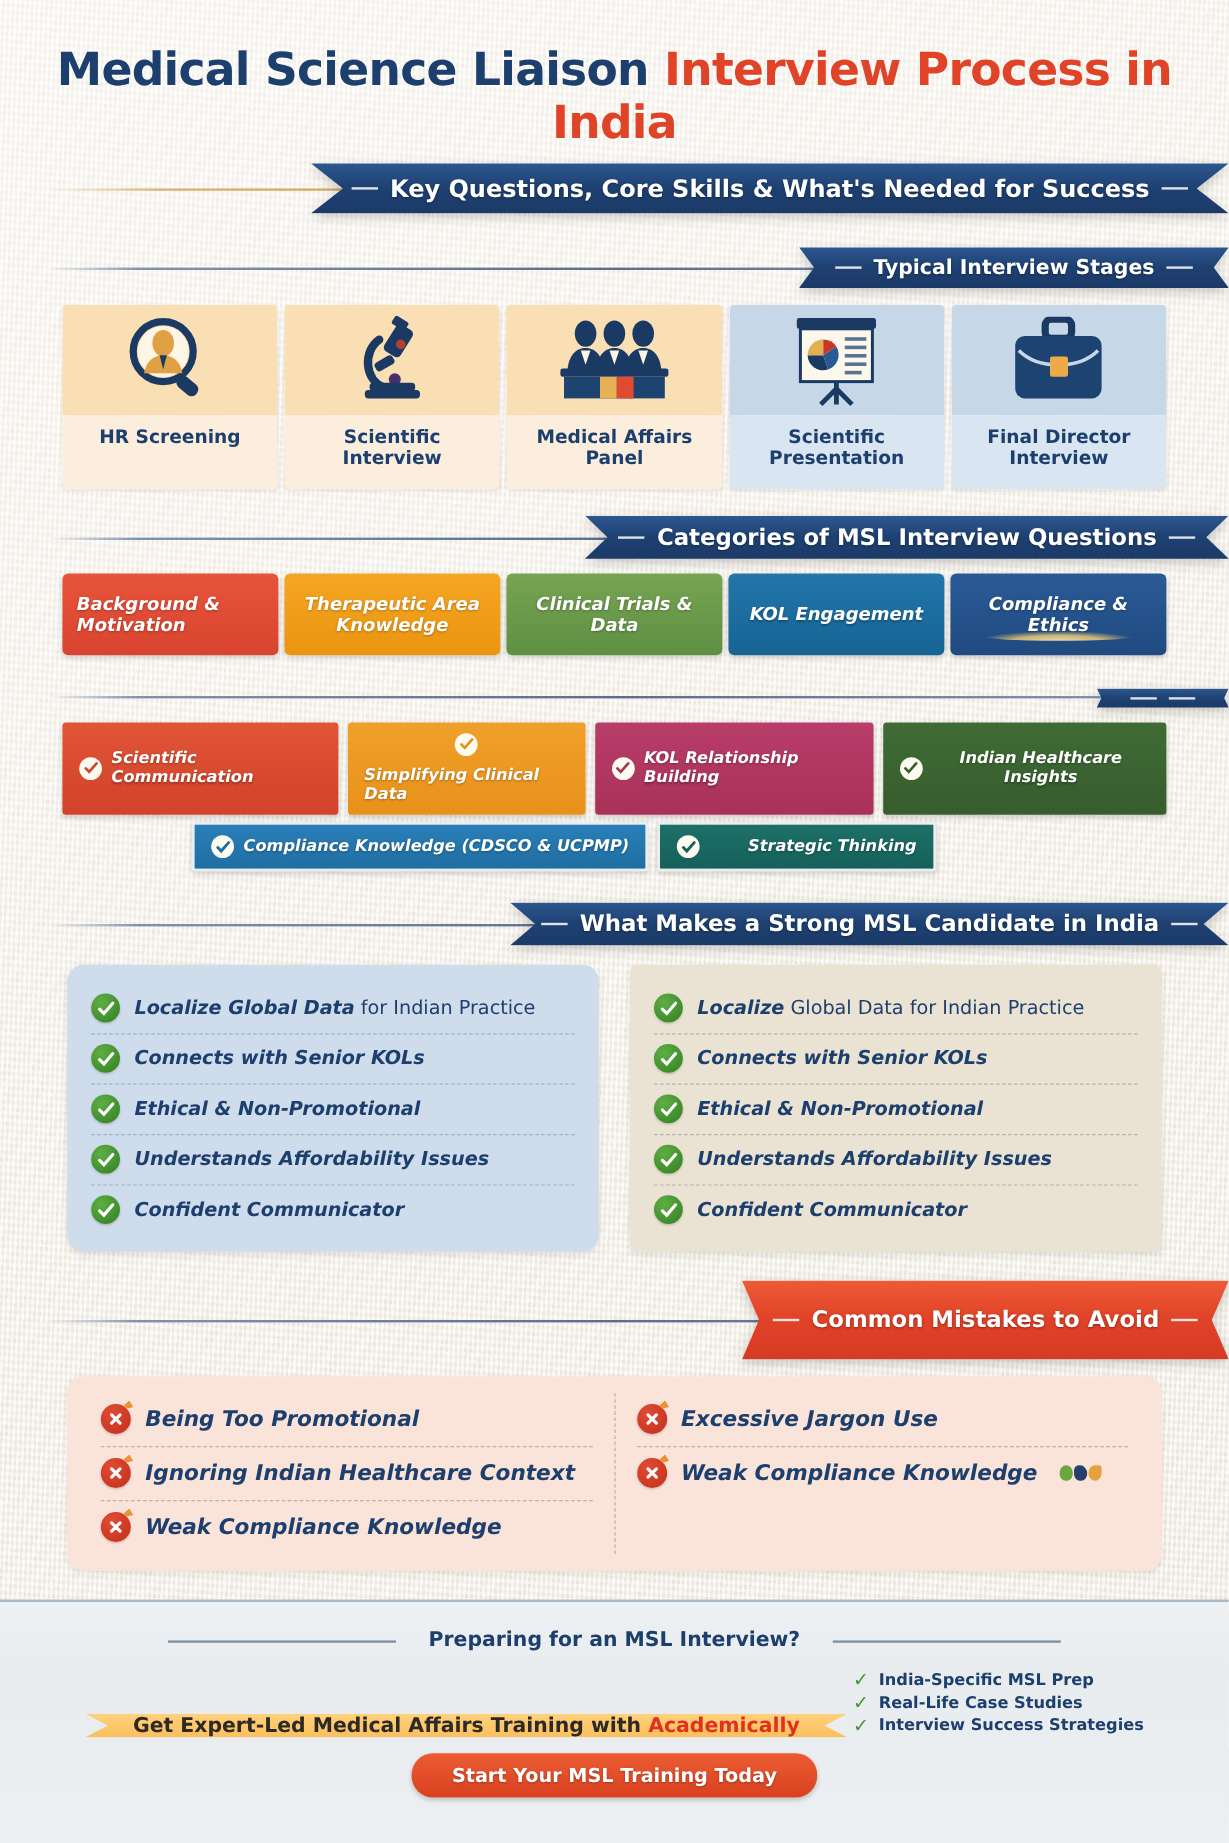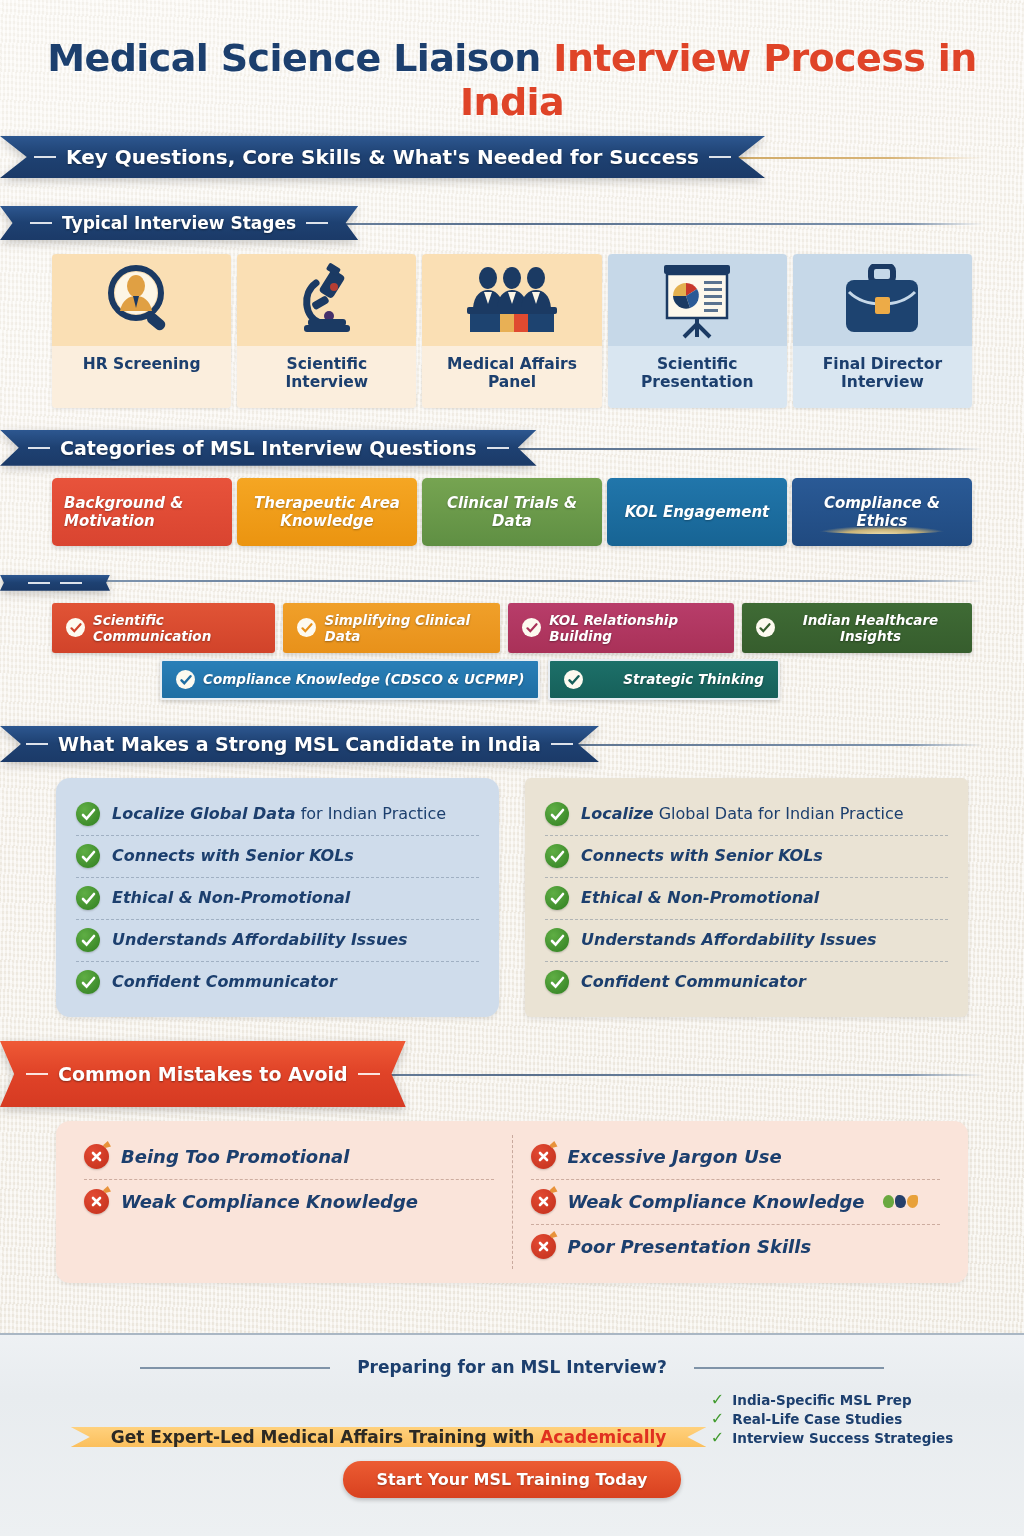--- a/index.html
+++ b/index.html
@@ -55,21 +55,21 @@
     clip-path: polygon(0 0, 100% 0, 96.5% 50%, 100% 100%, 0 100%, 3.5% 50%);
     display: flex; align-items: center; justify-content: center; gap: 10px;
   }
   .ribbon-shape.red {
     background: linear-gradient(180deg,#ef5a36 0%,#e04328 48%,#d63a22 100%);
   }
   .ribbon-shape .dash {
     display: inline-block; width: 22px; height: 2px;
     background: rgba(255,255,255,0.85); flex: none;
   }
-  .banner-row { position: relative; text-align: left; }
+  .banner-row { position: relative; text-align: right; }
 
   
   .stages {
     display: flex; gap: 6px;
     margin: 14px 52px 0 52px;
   }
   .stage {
     flex: 1; border-radius: 4px; overflow: hidden;
     box-shadow: 0 1px 3px rgba(0,0,0,0.10);
     display: flex; flex-direction: column;
@@ -119,21 +119,21 @@
   .chip {
     display: flex; align-items: center; gap: 8px;
     border-radius: 3px; padding: 9px 14px;
     color: #fff; font-weight: bold; font-size: 13.5px; font-style: italic;
     font-family: "DejaVu Sans", sans-serif;
     text-shadow: 0 1px 2px rgba(0,0,0,0.33);
     box-shadow: 0 2px 4px rgba(0,0,0,0.16);
     line-height: 1.2;
   }
   .chip.s0 { background: linear-gradient(180deg,#e15436,#d1432a); }
-  .chip.s1 { background: linear-gradient(180deg,#f0a02a,#e8911a); }
+  .chip.s1 { background: linear-gradient(180deg,#f0a02a,#e8911a); flex-direction: column; }
   .chip.s2 { background: linear-gradient(180deg,#b83d6a,#a93158); }
   .chip.s3 { background: linear-gradient(180deg,#3f6b35,#365d2d); text-align:center; }
   .chip.s4 { background: linear-gradient(180deg,#2a7fb8,#1f6ea3); border:2px solid #e9eef3; }
   .chip.s5 { background: linear-gradient(180deg,#1d7069,#16605a); border:2px solid #e9eef3;gap:40px; }
   .tick {
     flex: none; width: 19px; height: 19px; border-radius: 50%;
     background: #fdfaf0; display: flex; align-items: center; justify-content: center;
   }
   .tick svg { display:block; }
 
@@ -590,20 +590,28 @@
             </svg>
           </span>
           <span class="txt">Being Too Promotional</span>
         </div>
       <div class="mist-row">
           <span class="xtick">
             <svg width="13" height="13" viewBox="0 0 13 13">
               <path d="M3 3 L10 10 M10 3 L3 10" stroke="#fff" stroke-width="2.6" stroke-linecap="round"></path>
             </svg>
           </span>
+          <span class="txt">Ignoring Indian Healthcare Context</span>
+        </div>
+      <div class="mist-row">
+          <span class="xtick">
+            <svg width="13" height="13" viewBox="0 0 13 13">
+              <path d="M3 3 L10 10 M10 3 L3 10" stroke="#fff" stroke-width="2.6" stroke-linecap="round"></path>
+            </svg>
+          </span>
           <span class="txt">Weak Compliance Knowledge</span>
         </div>
     </div>
     <div class="mist-col">
       <div class="mist-row">
           <span class="xtick">
             <svg width="13" height="13" viewBox="0 0 13 13">
               <path d="M3 3 L10 10 M10 3 L3 10" stroke="#fff" stroke-width="2.6" stroke-linecap="round"></path>
             </svg>
           </span>
@@ -615,28 +623,20 @@
               <path d="M3 3 L10 10 M10 3 L3 10" stroke="#fff" stroke-width="2.6" stroke-linecap="round"></path>
             </svg>
           </span>
           <span class="txt">Weak Compliance Knowledge</span>
           <span class="blob">
             <i class="g"></i>
             <i class="d"></i>
             <i class="o"></i>
           </span>
         </div>
-      <div class="mist-row">
-          <span class="xtick">
-            <svg width="13" height="13" viewBox="0 0 13 13">
-              <path d="M3 3 L10 10 M10 3 L3 10" stroke="#fff" stroke-width="2.6" stroke-linecap="round"></path>
-            </svg>
-          </span>
-          <span class="txt">Poor Presentation Skills</span>
-        </div>
     </div>
   </div>
 
   <div class="footer">
     <div class="f-head-row">
       <span class="f-rule l"></span>
       <span class="f-rule r"></span>
       <span class="f-head">Preparing for an MSL Interview?</span>
     </div>
     <div class="gold-banner">

